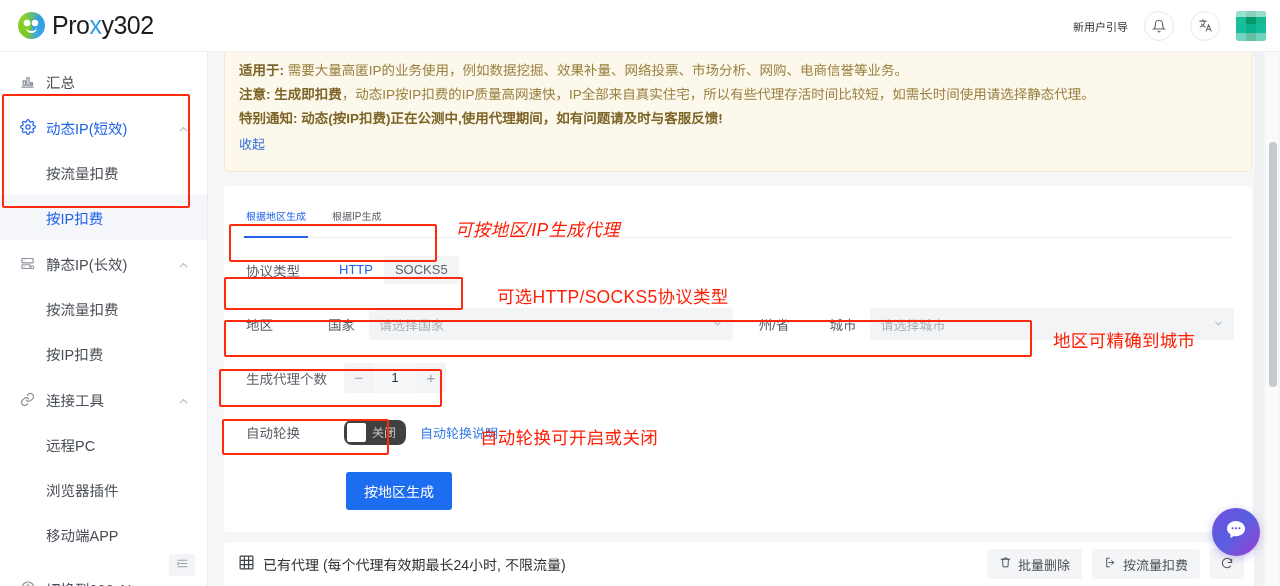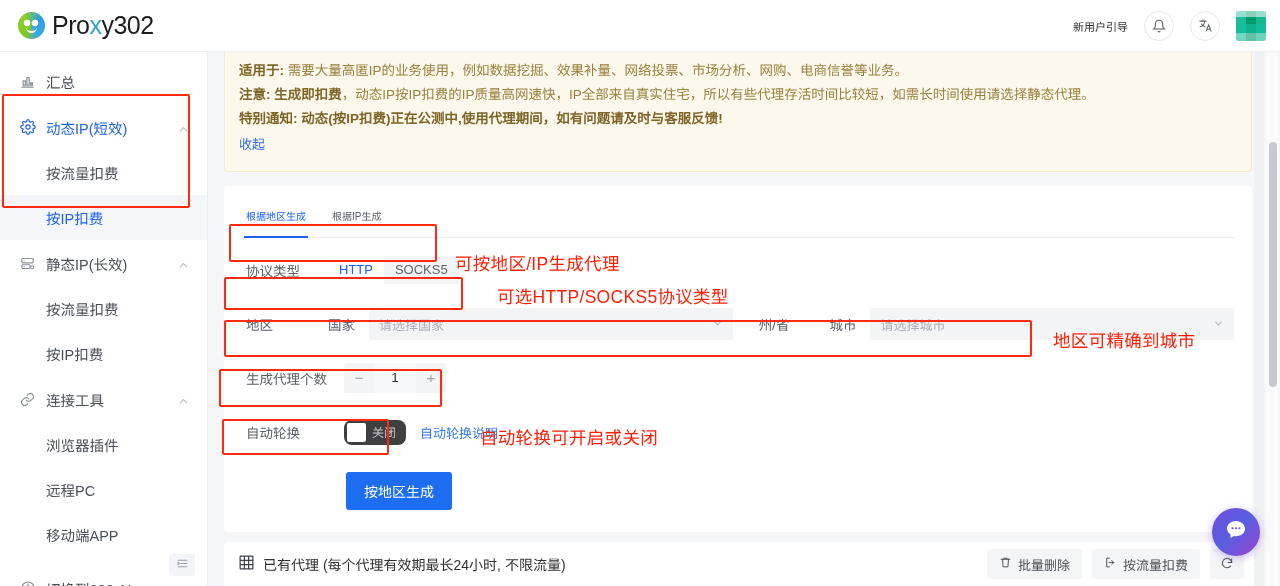--- a/index.html
+++ b/index.html
@@ -357,24 +357,24 @@
         </span>
         <span>连接工具</span>
         <span class="chev">
           <svg width="11" height="11" viewBox="0 0 24 24" fill="none" stroke="currentColor" stroke-width="2.6" stroke-linecap="round">
               <path d="M5 15l7-7 7 7"></path>
             </svg>
         </span>
       </div>
 
       <div class="sub-row">
+        <span>远程PC</span>
+      </div>
+      <div class="sub-row">
         <span>浏览器插件</span>
-      </div>
-      <div class="sub-row">
-        <span>远程PC</span>
       </div>
       <div class="sub-row">
         <span>移动端APP</span>
       </div>
 
       <div class="menu-sep"></div>
 
       <div class="menu-row group">
         <span class="mi">
           <svg width="16" height="16" viewBox="0 0 24 24" fill="none" stroke="currentColor" stroke-width="1.8" stroke-linecap="round">
@@ -469,21 +469,21 @@
       </div>
     </div>
   </div>
 
   <div class="hl" style="left:229px; top:224px; width:208px; height:38px;"></div>
   <div class="hl" style="left:224px; top:277px; width:239px; height:33px;"></div>
   <div class="hl" style="left:224px; top:320px; width:808px; height:37px;"></div>
   <div class="hl" style="left:219px; top:369px; width:223px; height:38px;"></div>
   <div class="hl" style="left:222px; top:419px; width:167px; height:36px;"></div>
 
-  <div class="ann" style="left:455px; top:250px;">可按地区/IP生成代理</div>
+  <div class="ann" style="left:455px; top:216px;font-style:italic;">可按地区/IP生成代理</div>
   <div class="ann" style="left:497px; top:283px;">可选HTTP/SOCKS5协议类型</div>
   <div class="ann" style="left:1053px; top:327px;">地区可精确到城市</div>
   <div class="ann" style="left:480px; top:424px;">自动轮换可开启或关闭</div>
 
   <div class="bottombar">
     <div class="bb-title">
       <span>
         <svg width="17" height="17" viewBox="0 0 24 24" fill="none" stroke="#3c4148" stroke-width="1.7">
           <rect x="3" y="3" width="18" height="18" rx="1"></rect>
             <path d="M3 9h18M3 15h18M9 3v18M15 3v18"></path>

